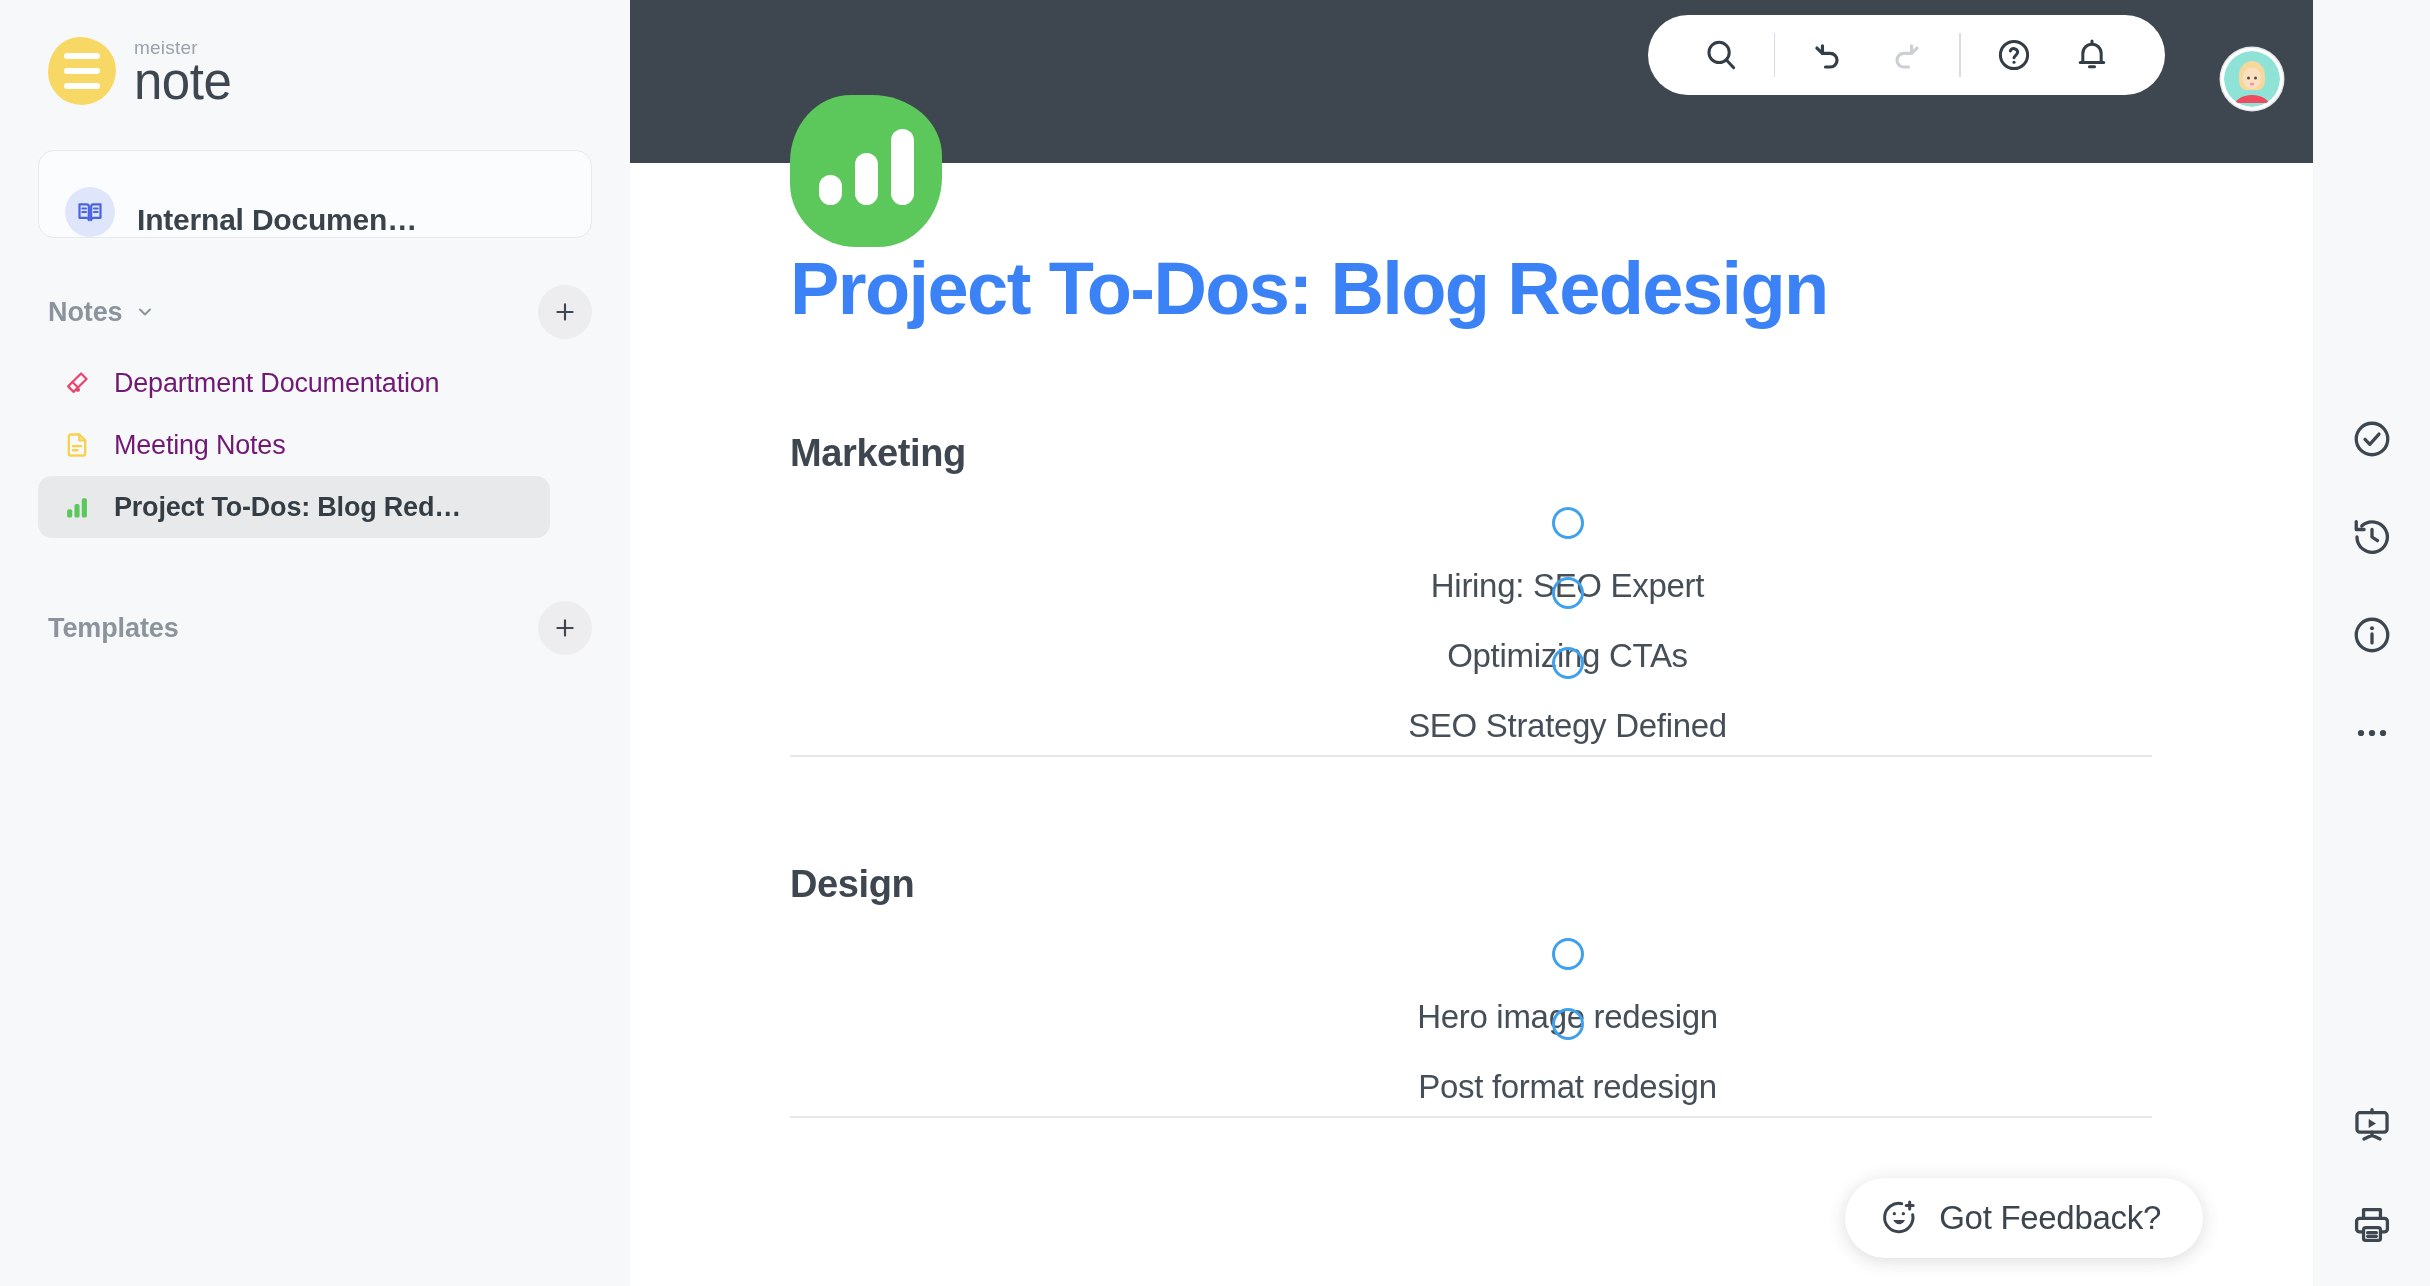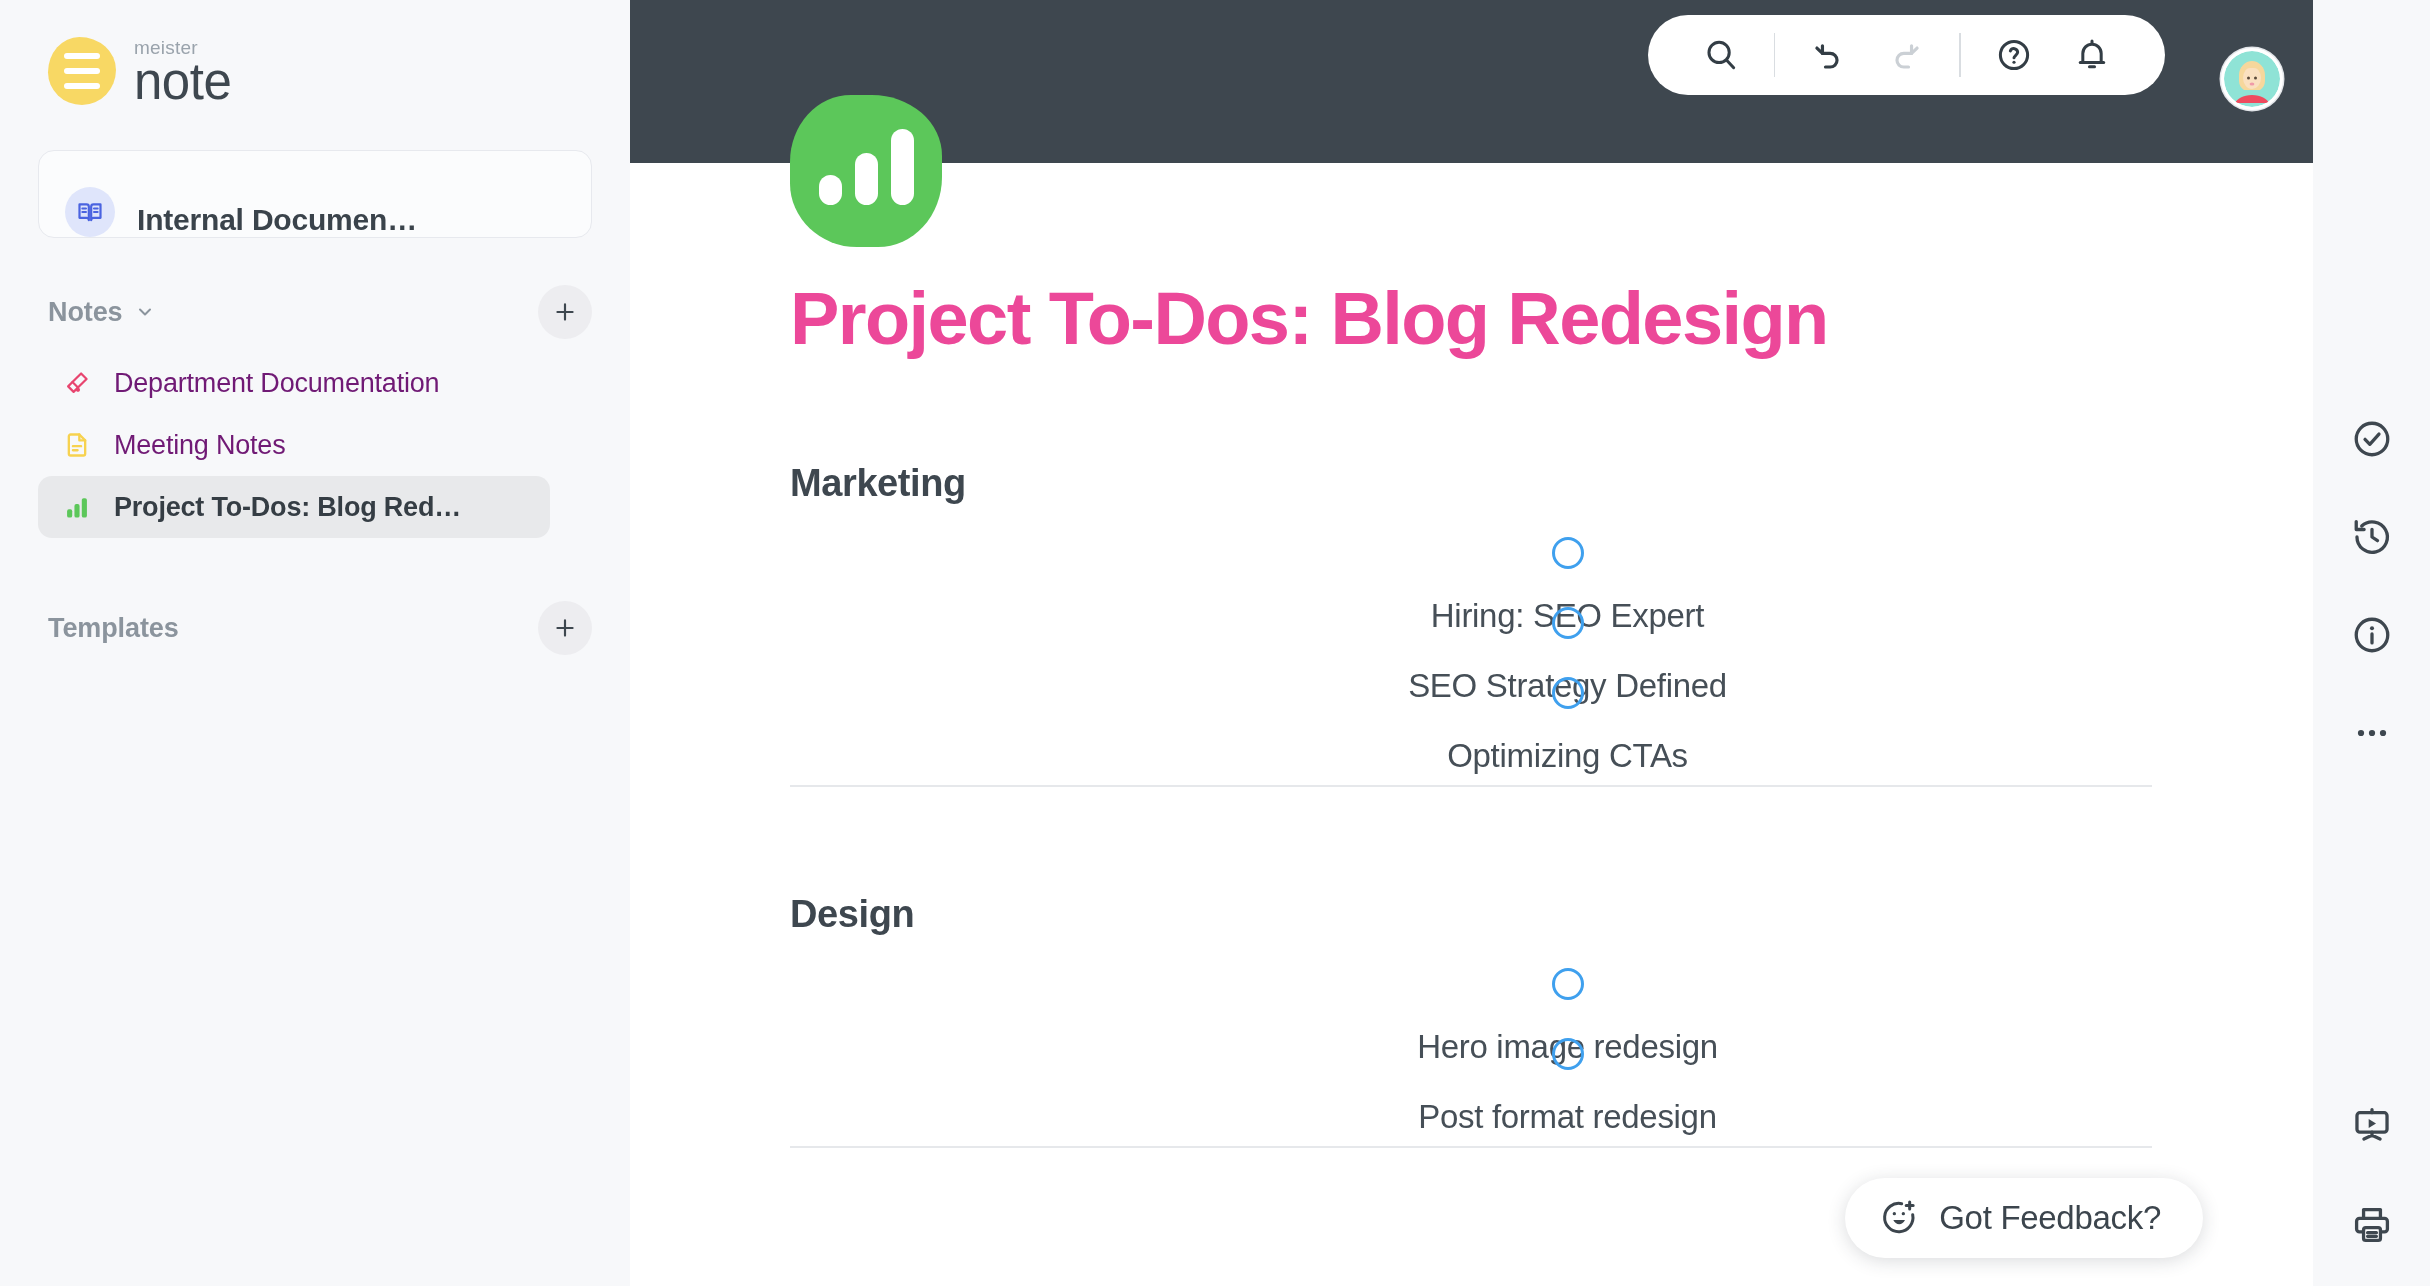--- a/index.html
+++ b/index.html
@@ -115,22 +115,22 @@
     display: flex; align-items: flex-end; justify-content: center; gap: 13px;
     padding-bottom: 42px;
   }
   .note-hero i { display: block; width: 23px; background: #fff; border-radius: 12px; }
   .note-hero i:nth-child(1) { height: 30px; }
   .note-hero i:nth-child(2) { height: 52px; }
   .note-hero i:nth-child(3) { height: 76px; }
 
   .doc { padding: 0 0 0 160px; position: relative; }
   .doc-title {
-    font-size: 74px; font-weight: bold; color: #ec4899;
-    letter-spacing: -1.6px; margin-top: 119px; line-height: 1;
+    font-size: 74px; font-weight: bold; color: #3b82f6;
+    letter-spacing: -1.6px; margin-top: 89px; line-height: 1;
   }
   .sec-title {
     font-size: 38px; font-weight: bold; color: #3e474f;
     letter-spacing: -.4px; margin-top: 106px;
   }
   .todo-list { margin-top: 32px; }
   .todo {
     display: flex; align-items: center; gap: 28px;
     height: 70px; padding-left: 32px; cursor: pointer; flex-direction: column;
   }
@@ -325,25 +325,25 @@
       <h1 class="doc-title">Project To-Dos: Blog Redesign</h1>
 
       <h2 class="sec-title">Marketing</h2>
       <div class="todo-list">
         <div class="todo">
           <span class="todo-box"></span>
           <span class="todo-text">Hiring: SEO Expert</span>
         </div>
         <div class="todo">
           <span class="todo-box"></span>
-          <span class="todo-text">SEO Strategy Defined</span>
+          <span class="todo-text">Optimizing CTAs</span>
         </div>
         <div class="todo">
           <span class="todo-box"></span>
-          <span class="todo-text">Optimizing CTAs</span>
+          <span class="todo-text">SEO Strategy Defined</span>
         </div>
       </div>
 
       <div class="hr"></div>
 
       <h2 class="sec-title">Design</h2>
       <div class="todo-list">
         <div class="todo">
           <span class="todo-box"></span>
           <span class="todo-text">Hero image redesign</span>

